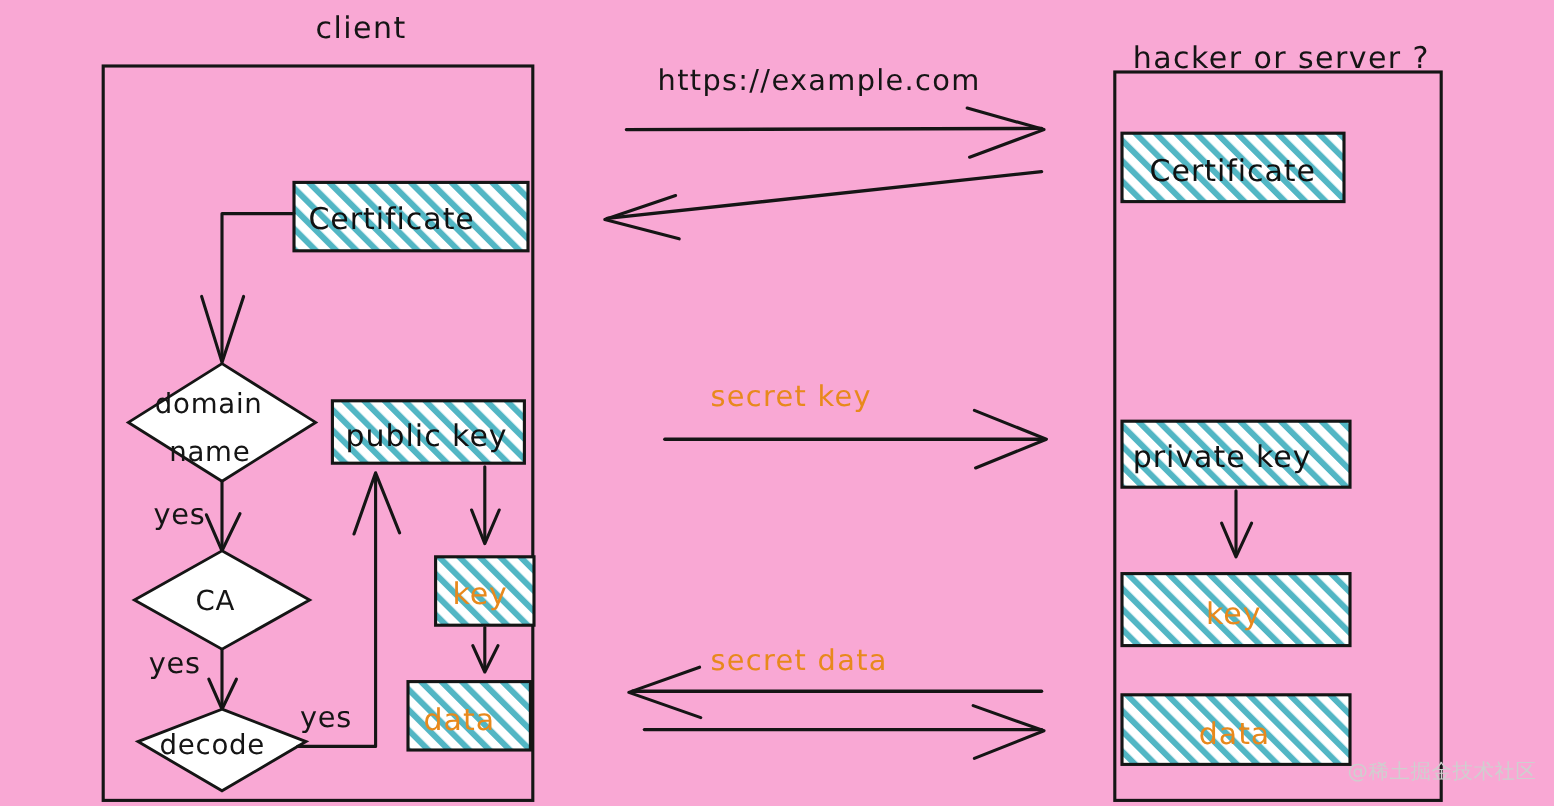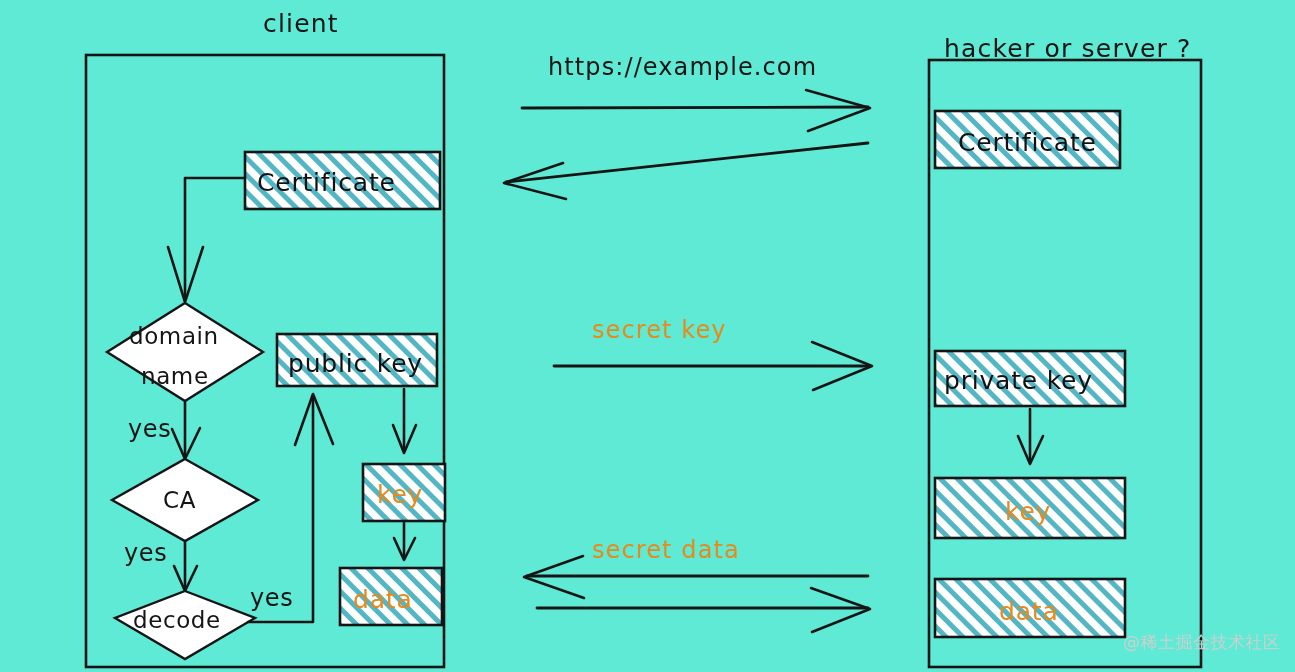--- a/index.html
+++ b/index.html
@@ -4,21 +4,21 @@
 <style>
   html, body {
     margin: 0;
     padding: 0;
     background: #ffffff;
   }
   #stage {
     position: relative;
     width: 1295px;
     height: 672px;
-    background: #5eead4;
+    background: #f9a8d4;
     overflow: hidden;
     font-family: "DejaVu Sans", sans-serif;
   }
   svg.layer {
     position: absolute;
     left: 0;
     top: 0;
     width: 1295px;
     height: 672px;
   }

